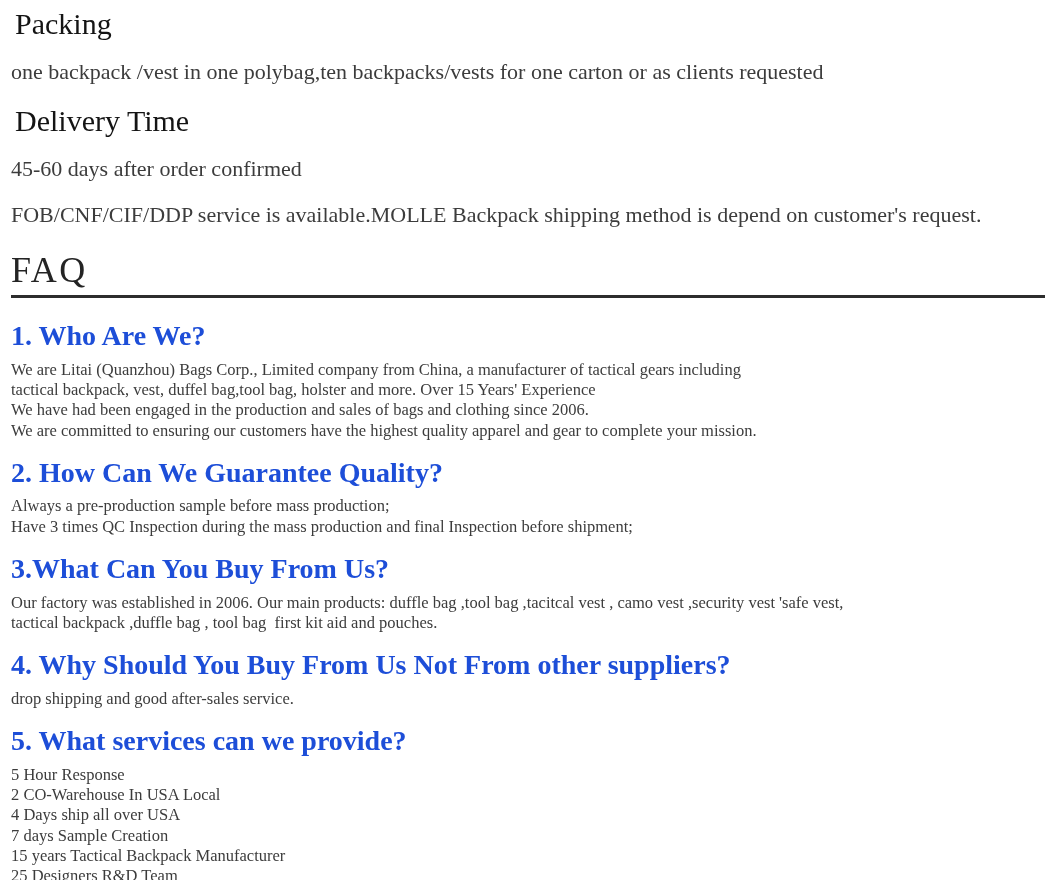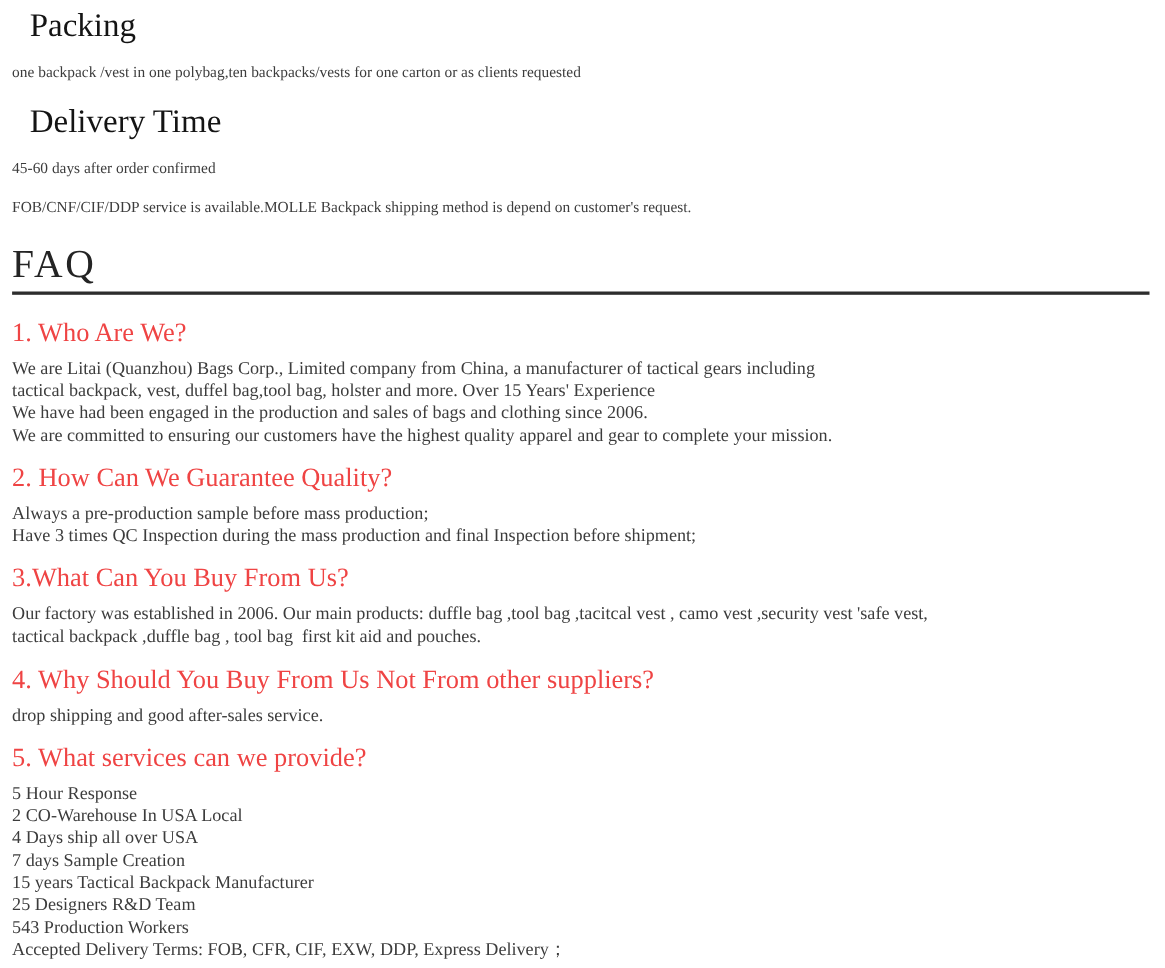--- a/index.html
+++ b/index.html
@@ -14,24 +14,24 @@
     padding: 7px 10px 14px 11px;
     background: #ffffff;
     font-family: "Liberation Serif", "DejaVu Serif", serif;
     color: #3c3c3c;
   }
   .sec-title {
     font-size: 30px;
     font-weight: 400;
     color: #141414;
     line-height: 1.15;
-    margin: 0 0 3px 16px;
+    margin: 0 0 3px 4px;
   }
   .sec-body {
-    font-size: 14px;
+    font-size: 22px;
     line-height: 1.25;
     color: #3c3c3c;
     margin: 16px 0 19px 0;
     white-space: pre-wrap;
   }
   .faq-heading {
     font-size: 36px;
     font-weight: 400;
     color: #242424;
     letter-spacing: 2.5px;
@@ -41,23 +41,23 @@
   .faq-divider {
     border: none;
     height: 3px;
     background: #2d2d2d;
     margin: 0 4px 21px 0;
   }
   .faq-item {
     margin-bottom: 15px;
   }
   .faq-q {
-    font-size: 24px;
-    font-weight: 400;
-    color: #ef4444;
+    font-size: 28px;
+    font-weight: 700;
+    color: #1d4ed8;
     line-height: 1.2;
     margin: 0 0 7px 0;
   }
   .ans {
     font-size: 16.5px;
     line-height: 20.3px;
     color: #3c3c3c;
     white-space: pre-wrap;
   }
 </style>

